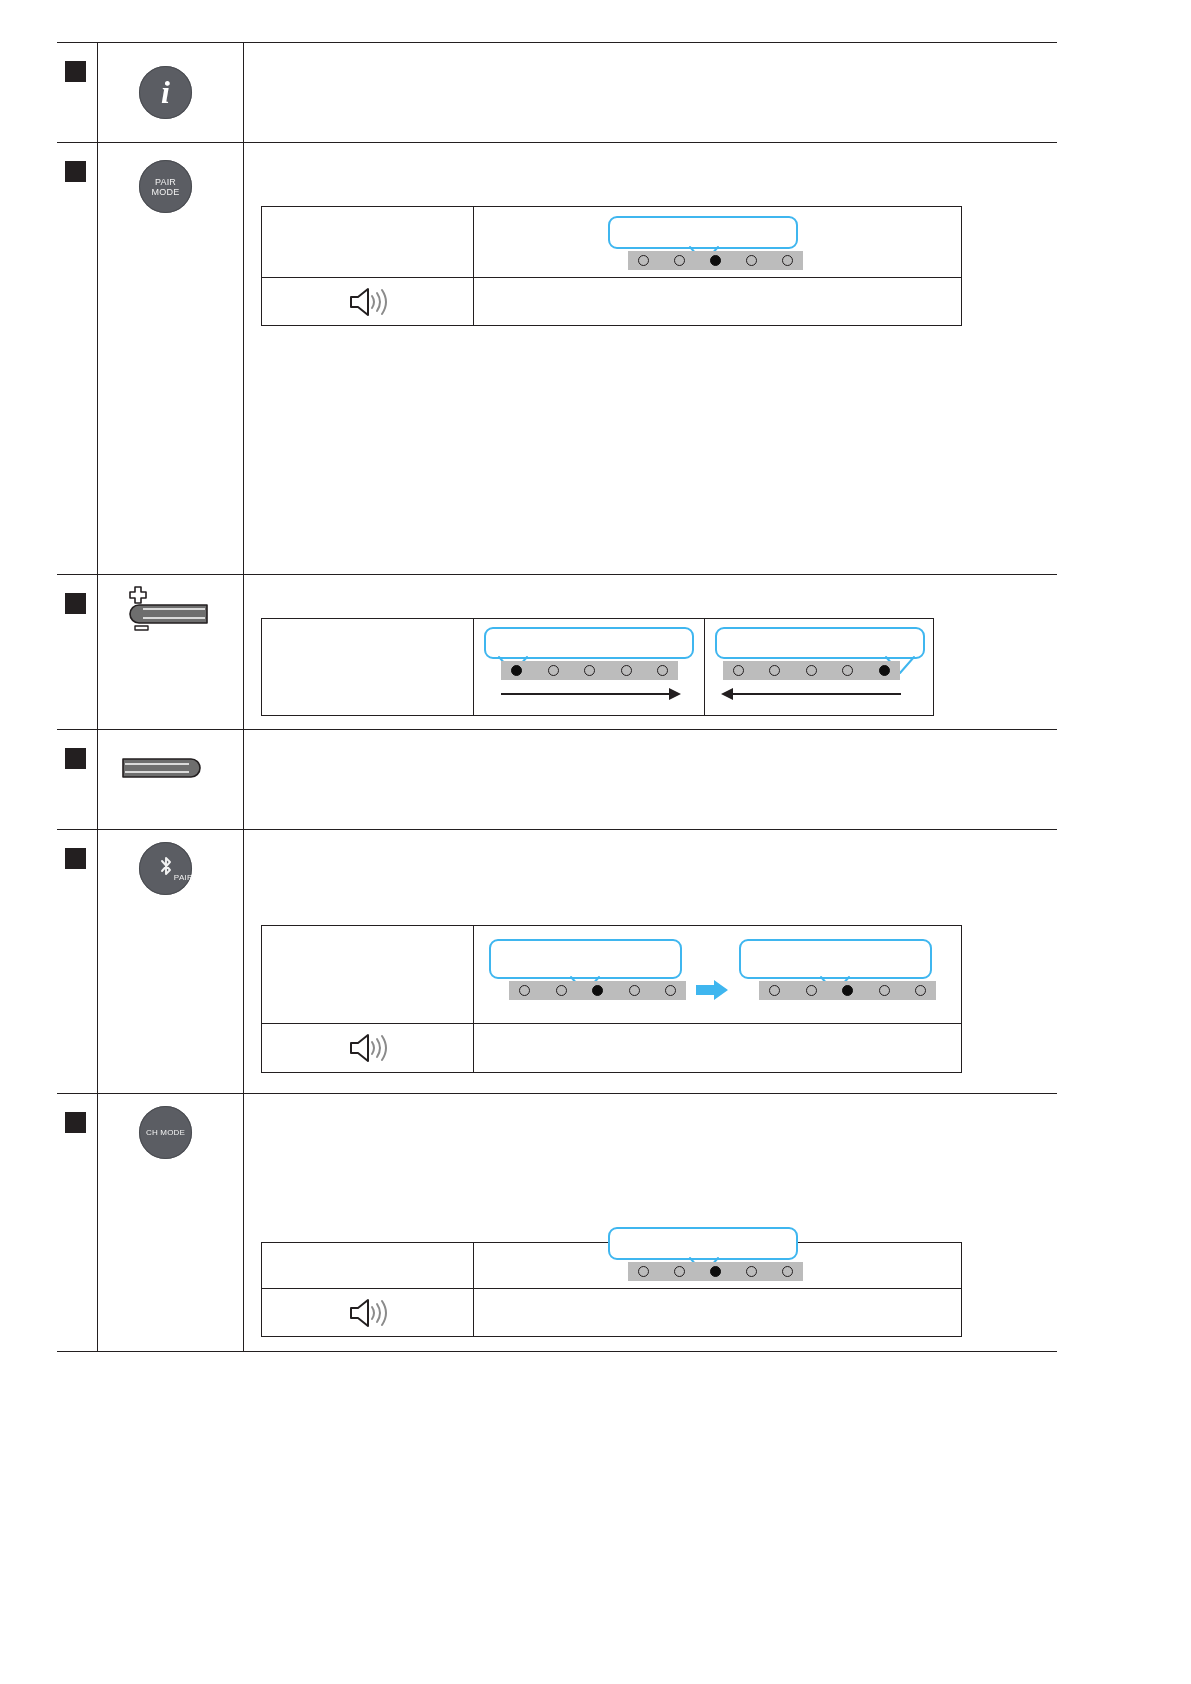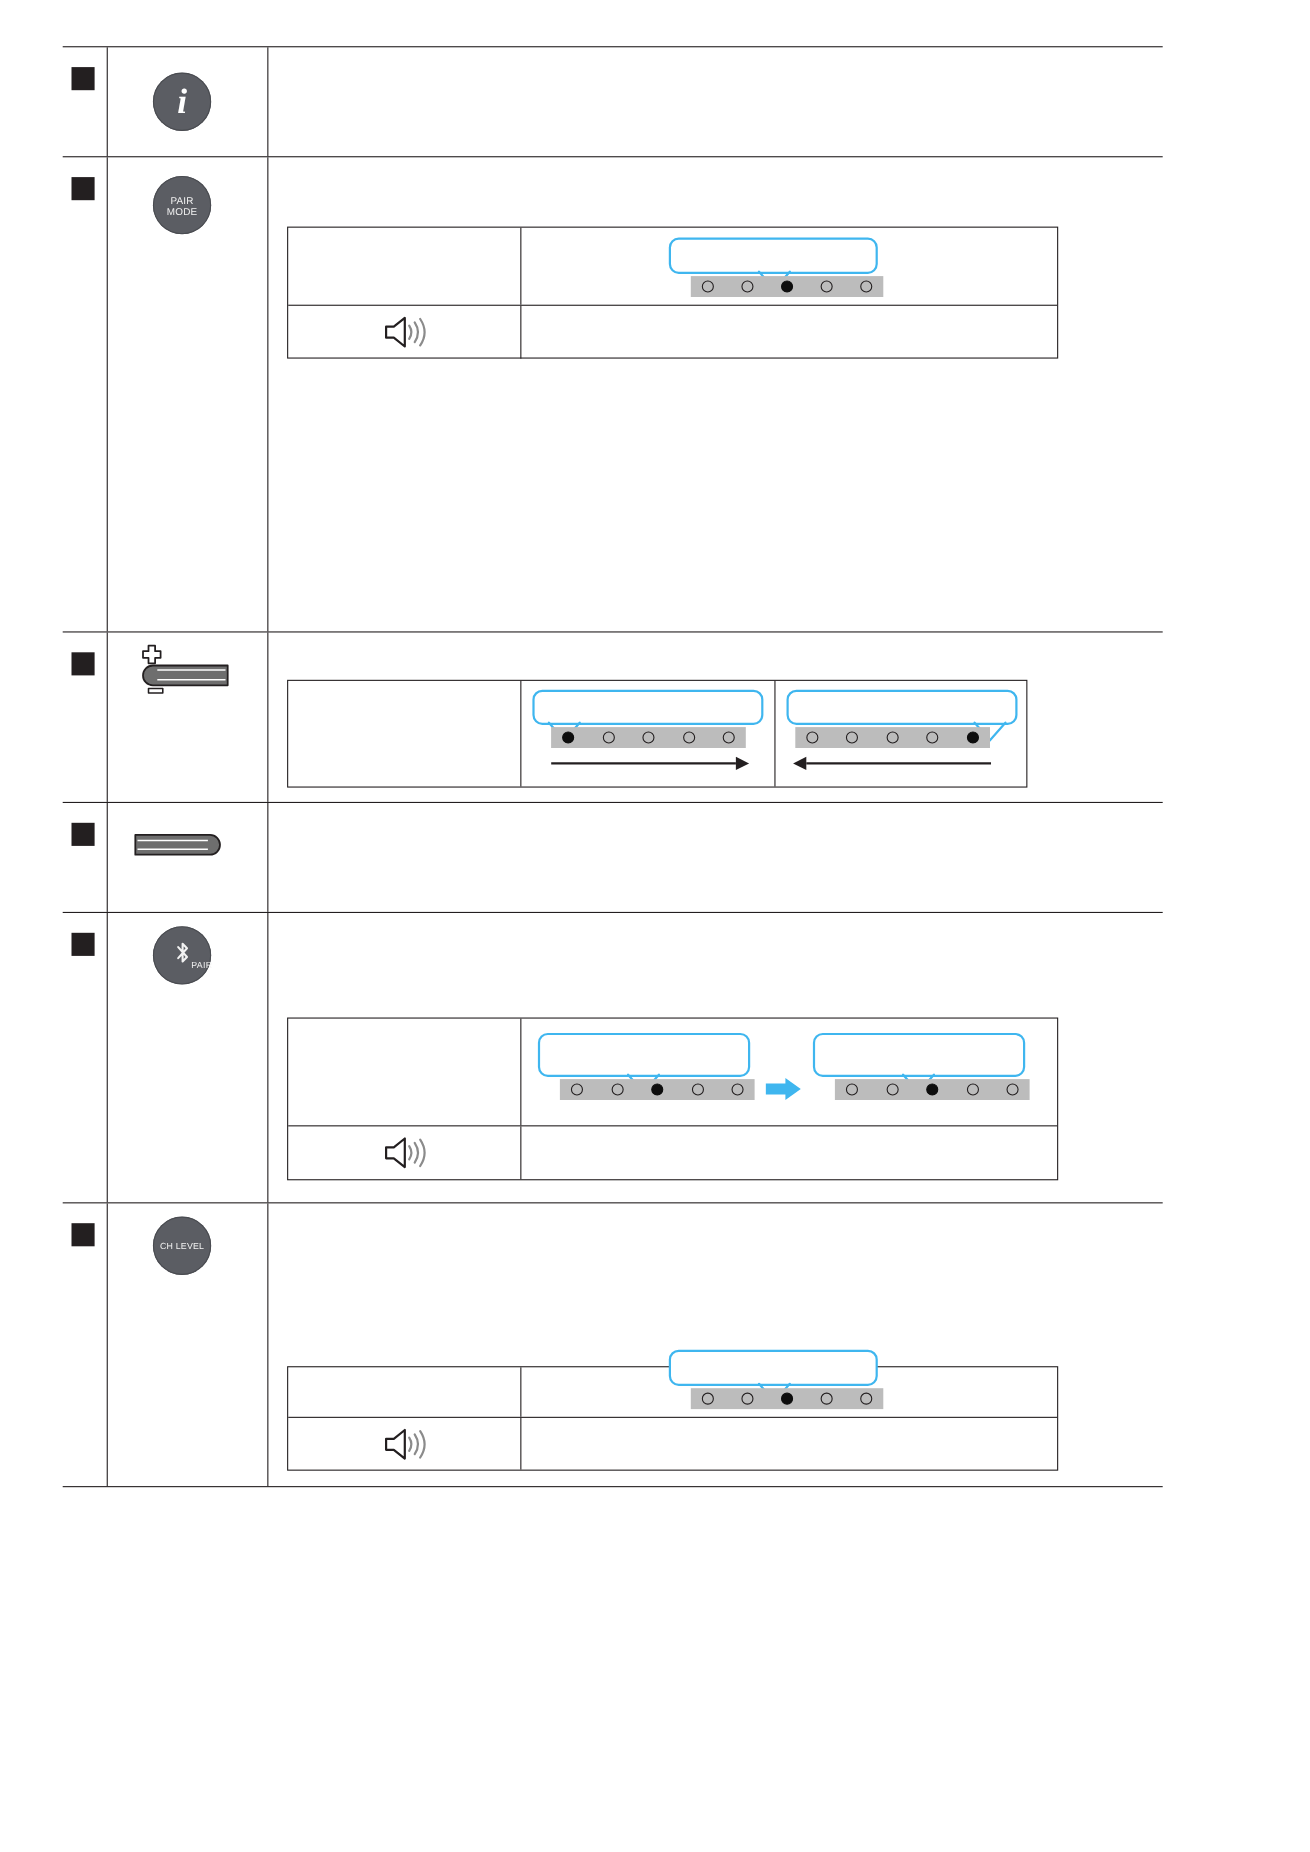--- a/index.html
+++ b/index.html
@@ -480,21 +480,21 @@
       </div>
     </div>
 
     <div class="row last" style="height:259px;">
       <div class="col-num">
         <div class="sq"></div>
         <span class="desc-text" style="left:8px;top:18px;"></span>
       </div>
       <div class="col-btn">
         <div class="rbtn" style="left:41px;top:12px;width:53px;height:53px;">
-          <span class="lbl tiny">CH LEVEL</span>
+          <span class="lbl tiny">CH MODE</span>
         </div>
       </div>
       <div class="col-desc">
         <span class="desc-text" style="left:14px;top:10px;right:10px;"></span>
 
         <div class="subtable" style="left:17px;top:148px;width:701px;height:95px;">
           <div class="subrow" style="height:45px;">
             <div class="sc-left">
               <span class="desc-text" style="left:10px;top:10px;right:8px;"></span>
             </div>

